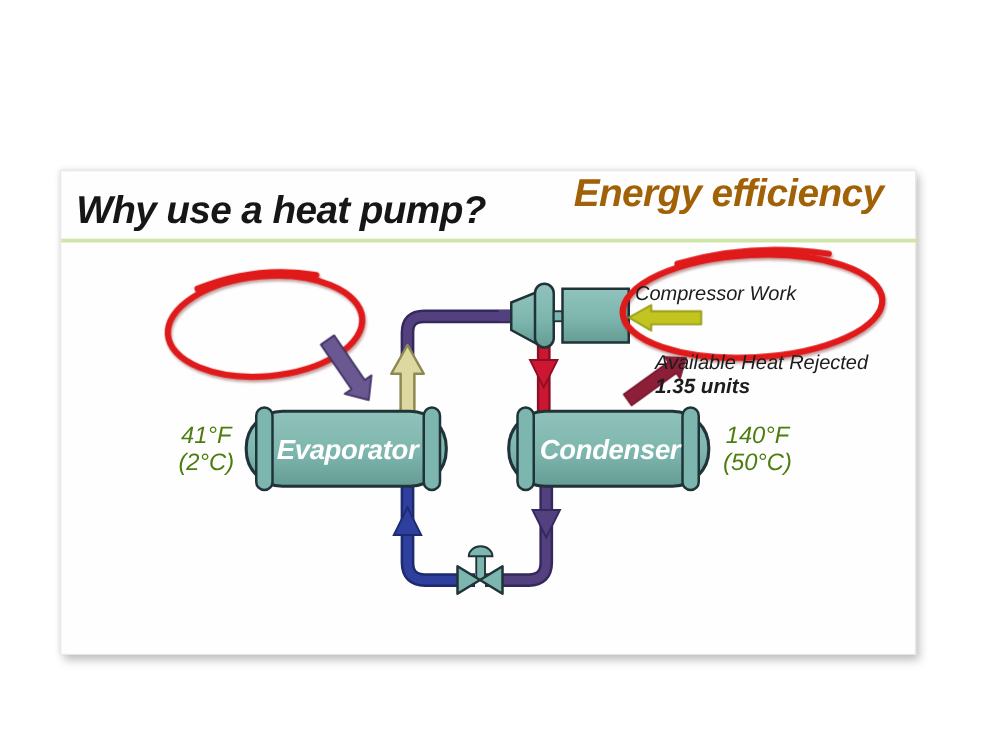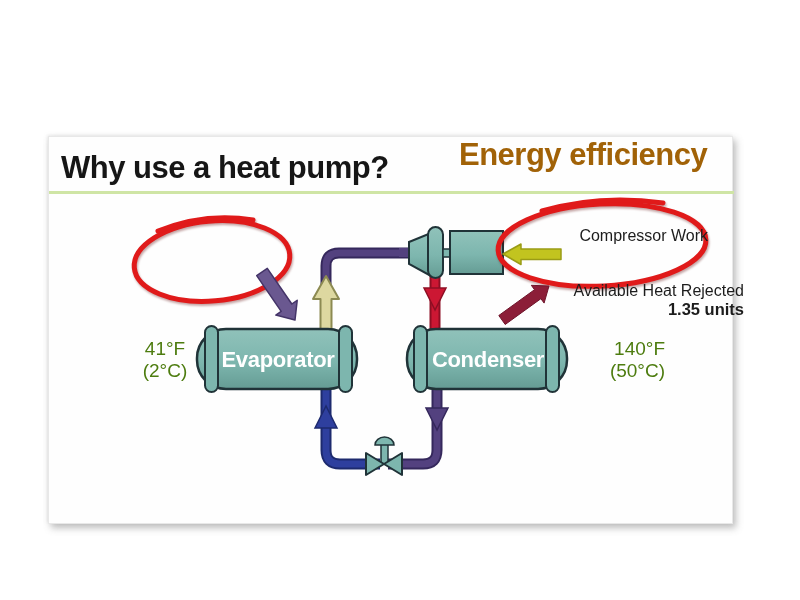--- a/index.html
+++ b/index.html
@@ -1,34 +1,34 @@
 <!DOCTYPE html>
 <html><head>
 <meta charset="utf-8">
 <style>
   * { margin:0; padding:0; box-sizing:border-box; }
   html,body { width:800px; height:600px; background:#ffffff; overflow:hidden;
               font-family:"Liberation Sans", sans-serif; }
-  #stage { position:relative; width:800px; height:476px; background:#ffffff; }
+  #stage { position:relative; width:800px; height:476px; background:#ffffff;font-style:italic; }
 
   .card { position:absolute; left:48px; top:136px; width:685px; height:388px;
           background:#fefefe; border:1px solid #e8e8e8;
           box-shadow:3px 4px 7px rgba(110,110,110,.45), -1px -1px 3px rgba(200,200,200,.35); }
 
   .title-row { position:absolute; left:0; top:0; width:100%; height:56px; }
   .title-main { position:absolute; left:12px; top:13px; font-size:31px; font-weight:bold;
                 color:#161616; letter-spacing:-.5px; white-space:nowrap; }
   .title-accent { position:absolute; left:410px; top:0; font-size:31px; font-weight:bold;
                   color:#a16207; letter-spacing:-.5px; white-space:nowrap; }
   .title-underline { position:absolute; left:0px; top:54px; width:685px; height:3px;
                      background:#cfe5a5; }
 
   svg.diagram { position:absolute; left:0; top:0; width:800px; height:600px; z-index:1; }
 
-  .lbl { position:absolute; z-index:2; color:#1c1c1c; text-align:right; line-height:19px; }
+  .lbl { position:absolute; z-index:2; color:#1c1c1c; text-align:left; line-height:19px; }
   .lbl .l1 { font-size:16px; }
   .lbl .l2 { font-size:16.5px; font-weight:bold; }
 
   .temp { position:absolute; z-index:2; color:#4d7c0f; font-size:19px; line-height:22px;
           text-align:center; }
 
   .ann-circles { filter:drop-shadow(1px 2px 1px rgba(90,0,0,.35)); }
 </style>
 </head>
 <body>
@@ -128,17 +128,17 @@
   <div class="lbl" style="left:524px; top:281px; width:220px;">
     <div class="l1">Available Heat Rejected</div>
     <div class="l2">1.35 units</div>
   </div>
 
   <div class="temp" style="left:130px; top:338px; width:70px;">
     <div>41°F</div>
     <div>(2°C)</div>
   </div>
 
-  <div class="temp" style="left:589px; top:338px; width:76px;text-align:right;">
+  <div class="temp" style="left:568px; top:338px; width:76px;">
     <div>140°F</div>
     <div>(50°C)</div>
   </div>
 </div>
 
 </body></html>

